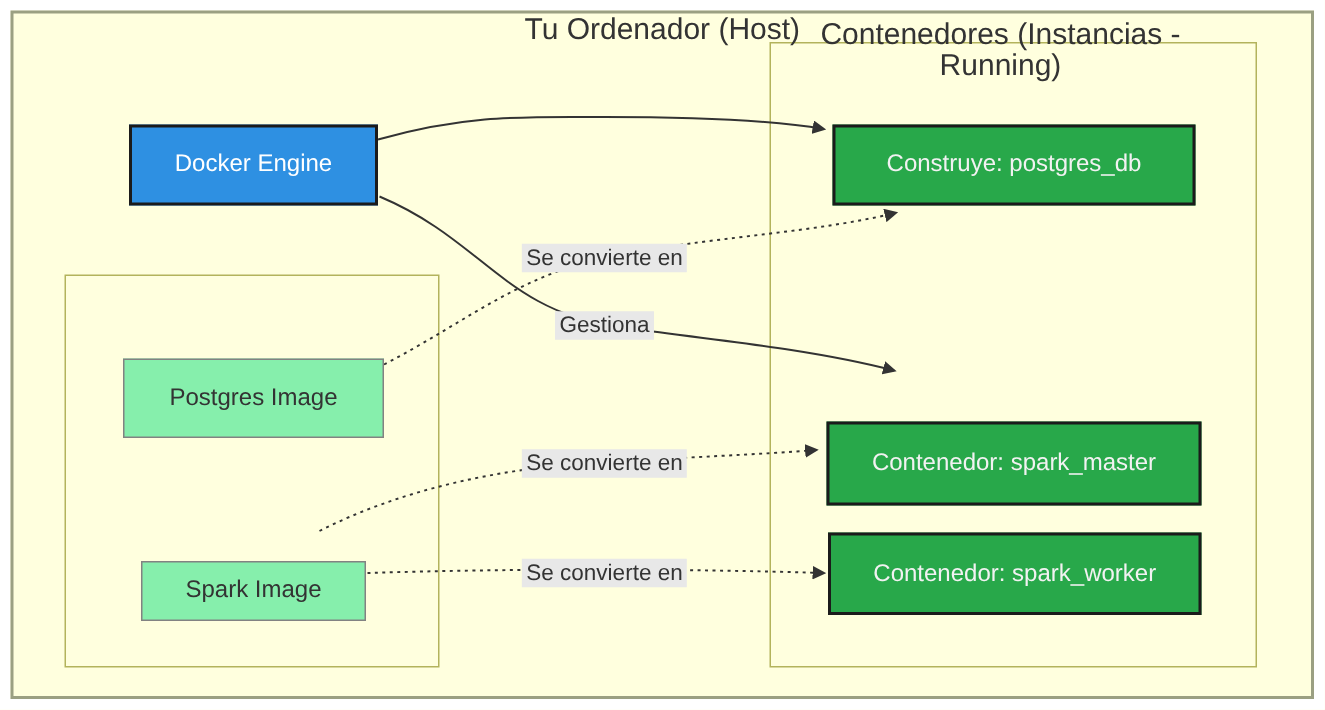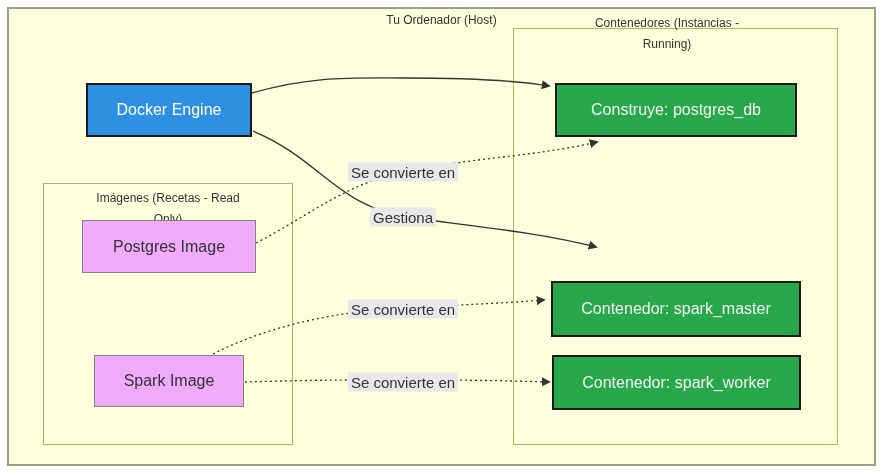--- a/index.html
+++ b/index.html
@@ -25,21 +25,21 @@
   .cluster.inner {
     border: 1px solid #b3b35c;
     z-index: 1;
   }
   .cluster-containers { left: 513px; top: 28px; width: 325px; height: 417px; }
   .cluster-images     { left: 43px;  top: 183px; width: 250px; height: 262px; }
 
   .cluster-title {
     position: absolute;
     color: #333333;
-    font-size: 12px;
+    font-size: 20px;
     line-height: 21px;
     text-align: center;
     z-index: 2;
     white-space: nowrap;
   }
   .title-host       { left: 7px;   top: 10px;  width: 869px; }
   .title-containers { left: 513px; top: 13px;  width: 308px; }
   .title-images     { left: 43px;  top: 188px; width: 250px; }
 
   
@@ -81,52 +81,49 @@
     background: #2e90e2;
     border: 2px solid #1b1b1b;
     color: #ffffff;
   }
   .node.container {
     background: #28a84a;
     border: 2px solid #1b1b1b;
     color: #f2f2f2;
   }
   .node.image {
-    background: #f0abfc;
+    background: #86efac;
     border: 1px solid #828282;
     color: #333333;
+    margin-top: 19px;
   }
   .node-docker-engine  { left: 86px;  top: 83px;  width: 166px; height: 54px; }
   .node-postgres-db    { left: 555px; top: 83px;  width: 242px; height: 54px; }
   .node-spark-master   { left: 551px; top: 251px; width: 250px; height: 56px; margin-top: 30px; }
   .node-spark-worker   { left: 552px; top: 355px; width: 249px; height: 55px; }
   .node-postgres-image { left: 82px;  top: 220px; width: 174px; height: 53px; }
-  .node-spark-image    { left: 94px;  top: 355px; width: 150px; height: 52px; text-align: center; }
+  .node-spark-image    { left: 94px;  top: 355px; width: 150px; height: 40px; text-align: center; }
 </style>
 </head>
 <body>
 
 <div class="canvas">
 
   <div class="cluster outer"></div>
   <div class="cluster-title title-host">
     <span>Tu Ordenador (Host)</span>
   </div>
 
   <div class="cluster inner cluster-containers"></div>
   <div class="cluster-title title-containers">
     <div>Contenedores (Instancias -</div>
     <div>Running)</div>
   </div>
 
   <div class="cluster inner cluster-images"></div>
-  <div class="cluster-title title-images">
-    <div>Imágenes (Recetas - Read</div>
-    <div>Only)</div>
-  </div>
 
   <svg class="edges-layer" width="883" height="473" viewBox="0 0 883 473">
     <defs>
       <marker id="arrow" viewBox="0 0 10 10" refX="8" refY="5" markerWidth="7" markerHeight="7" orient="auto">
         <path d="M0,0 L10,5 L0,10 z" fill="#333333"></path>
       </marker>
     </defs>
     <path class="edge-path" d="M 252 93 C 312 76, 350 78, 403 78 C 468 78, 514 80, 549 86" marker-end="url(#arrow)"></path>
     <path class="edge-path" d="M 253 131 C 322 160, 336 207, 412 218 C 480 227, 542 233, 596 247" marker-end="url(#arrow)"></path>
     <path class="edge-path dotted" d="M 256 243 C 314 213, 348 181, 416 169 C 486 157, 542 155, 597 142" marker-end="url(#arrow)"></path>

